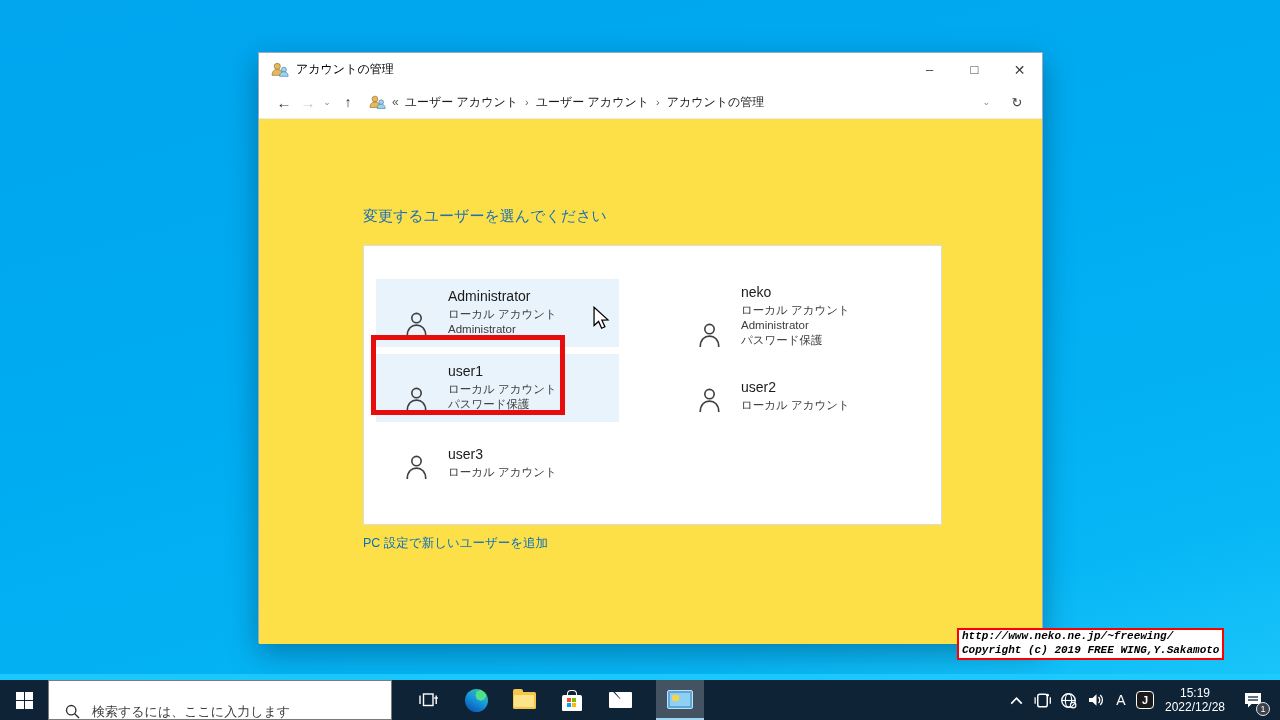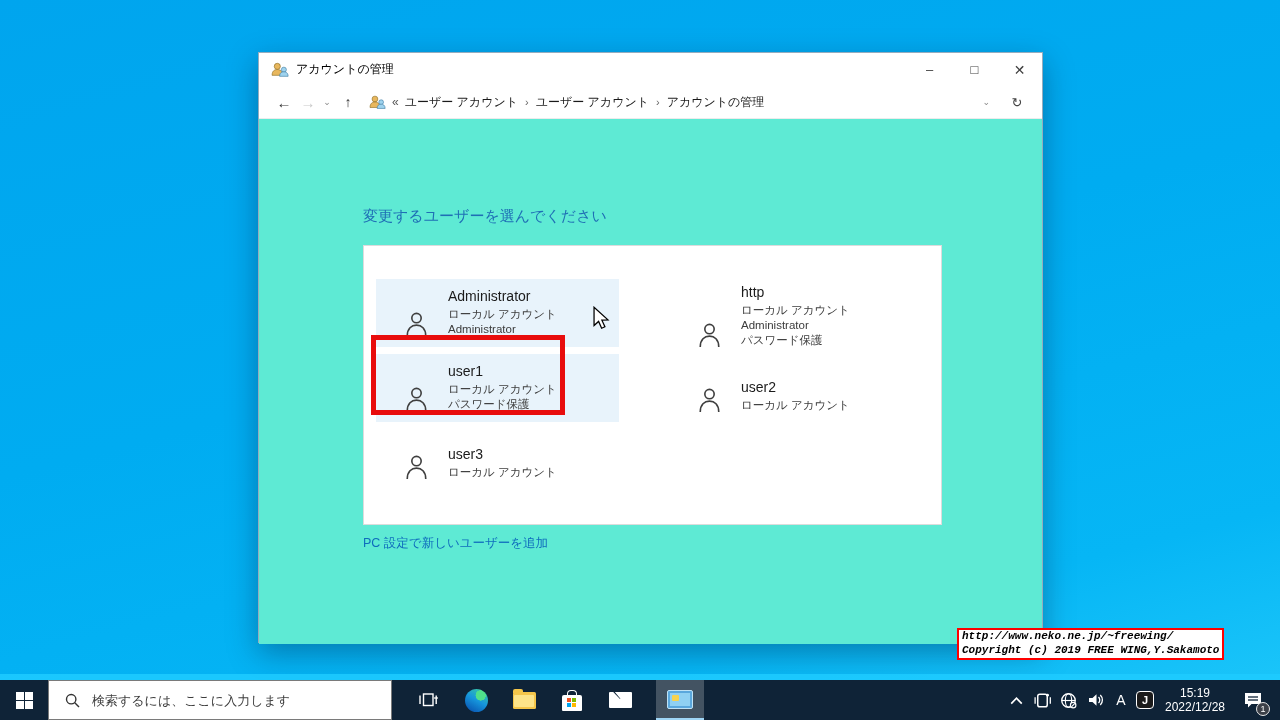--- a/index.html
+++ b/index.html
@@ -46,21 +46,21 @@
   .addr-chev { font-size:9px; color:#888; padding:0 8px; }
   .nav-refresh { width:30px; font-size:13px; color:#444; }
   .nav-search { width:206px; height:33px; display:flex; align-items:center;
                 border-left:1px solid #ececec; padding:0 8px 0 12px; }
   .nav-search input { flex:1; border:none; outline:none; font-size:12px; color:#333;
                       font-family:"Liberation Sans",sans-serif; background:transparent; min-width:0; }
   .nav-search input::placeholder { color:#9f9f9f; }
   .mag-icon { flex:none; }
 
   
-  .content { position:relative; height:525px; background:#5eead4; }
+  .content { position:relative; height:525px; background:#fde047; }
   .page-heading { position:absolute; left:104px; top:88px; font-size:15px; color:#1f6fb5; }
   .user-box { position:absolute; left:104px; top:126px; width:579px; height:280px;
               border:1px solid #dcdcdc; background:#fff; }
   .tile { position:absolute; display:flex; align-items:flex-end; padding:9px 0 10px 30px;margin-top:14px; }
   .tile.highlight { background:#e8f3fb; width:243px; }
   .person { width:21px; height:25px; margin-top:4px; flex:none; }
   .tile-text { margin-left:21px; }
   .tile-name { font-size:14px; color:#1b1b1b; line-height:17px; margin-bottom:2px; }
   .tile-line { font-size:11.5px; color:#3c3c3c; line-height:15px; }
   .tile-0 { left:117px; top:146px; }
@@ -80,21 +80,21 @@
                padding:0 3px 1px 3px; font-family:"Liberation Mono",monospace; font-weight:bold;
                font-size:11px; line-height:13.5px; color:#000; white-space:nowrap;font-style:italic; }
 
   
   .taskbar { position:absolute; left:0; top:680px; width:1280px; height:40px;
              background:#0f2337; display:flex; align-items:stretch; color:#fff; }
   .tb-btn { display:flex; align-items:center; justify-content:center; }
   .start-btn { width:48px; }
   .win-logo { width:17px; height:17px; display:grid; grid-template-columns:8px 8px; grid-template-rows:8px 8px; gap:1.5px; }
   .win-logo span { background:#fff; }
-  .tb-search { width:344px; background:#fff; display:flex; align-items:center; padding:0 10px 0 16px;
+  .tb-search { width:344px; background:#fff; display:flex; align-items:flex-end; padding:0 10px 0 16px;
                border:1px solid #7a7a7a; }
   .tb-search input { flex:1; border:none; outline:none; font-size:13px; color:#222;
                      font-family:"Liberation Sans",sans-serif; }
   .tb-search input::placeholder { color:#3c3c3c; }
   .tb-search .mag-icon { margin-right:12px; }
   .tb-icon { width:48px; }
   .tb-icon.app-active { background:rgba(255,255,255,.22); border-bottom:2px solid #9ed5f5; margin-left:12px; }
   .tb-gap { width:12px; }
 
   .folder-icon { position:relative; width:23px; height:17px; background:#f5c64a; border-radius:1.5px; }
@@ -198,21 +198,21 @@
               <div class="tile-line">ローカル アカウント</div>
               <div class="tile-line">Administrator</div>
             </div>
           </div>
           <div class="tile tile-1">
             <svg class="person" viewBox="0 0 22 26">
               <circle cx="11" cy="6.3" r="4.9" fill="none" stroke="#3f3f3f" stroke-width="1.7"></circle>
               <path d="M1.3 25 C1.3 17.3 5.8 13.6 11 13.6 C16.2 13.6 20.7 17.3 20.7 25" fill="none" stroke="#3f3f3f" stroke-width="1.7"></path>
             </svg>
             <div class="tile-text">
-              <div class="tile-name">http</div>
+              <div class="tile-name">neko</div>
               <div class="tile-line">ローカル アカウント</div>
               <div class="tile-line">Administrator</div>
               <div class="tile-line">パスワード保護</div>
             </div>
           </div>
           <div class="tile tile-2 highlight">
             <svg class="person" viewBox="0 0 22 26">
               <circle cx="11" cy="6.3" r="4.9" fill="none" stroke="#3f3f3f" stroke-width="1.7"></circle>
               <path d="M1.3 25 C1.3 17.3 5.8 13.6 11 13.6 C16.2 13.6 20.7 17.3 20.7 25" fill="none" stroke="#3f3f3f" stroke-width="1.7"></path>
             </svg>

